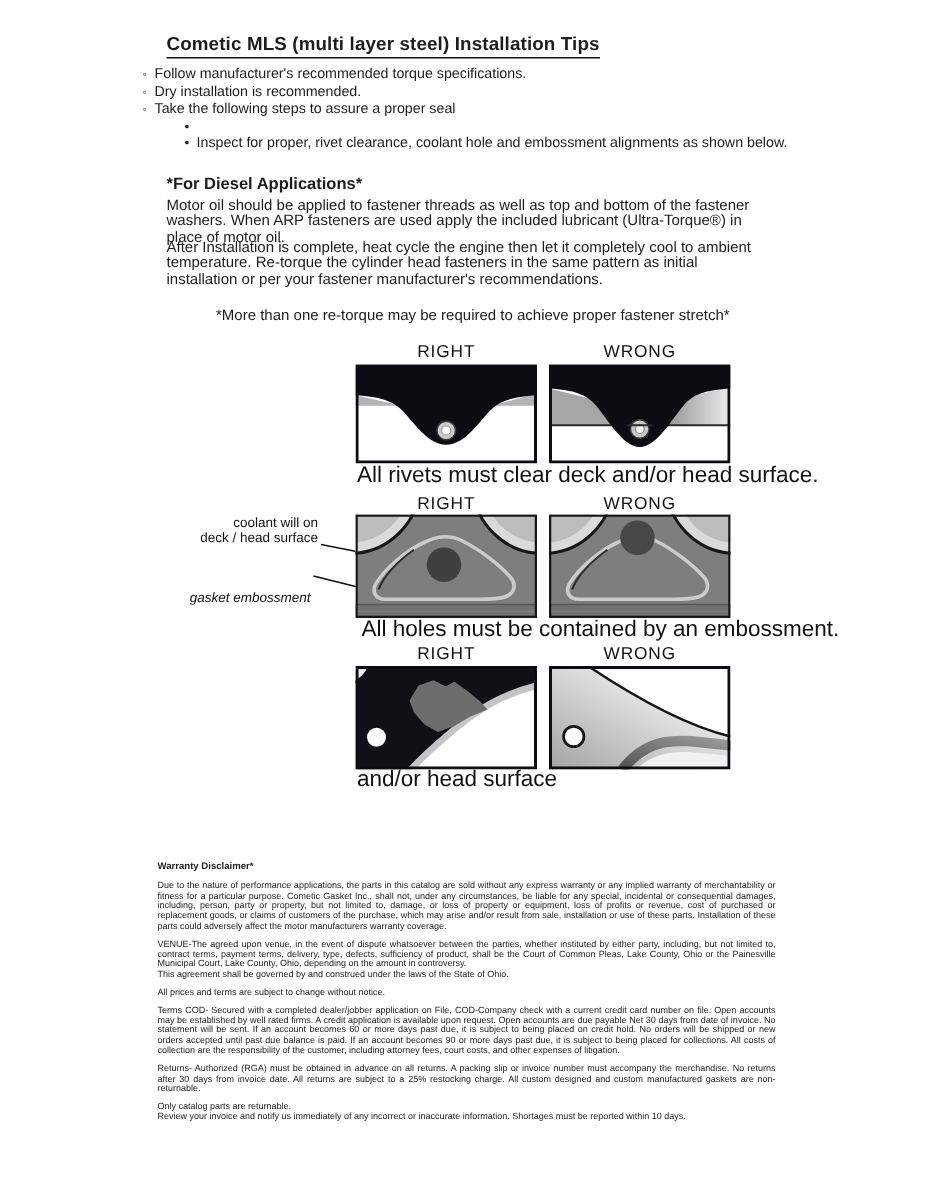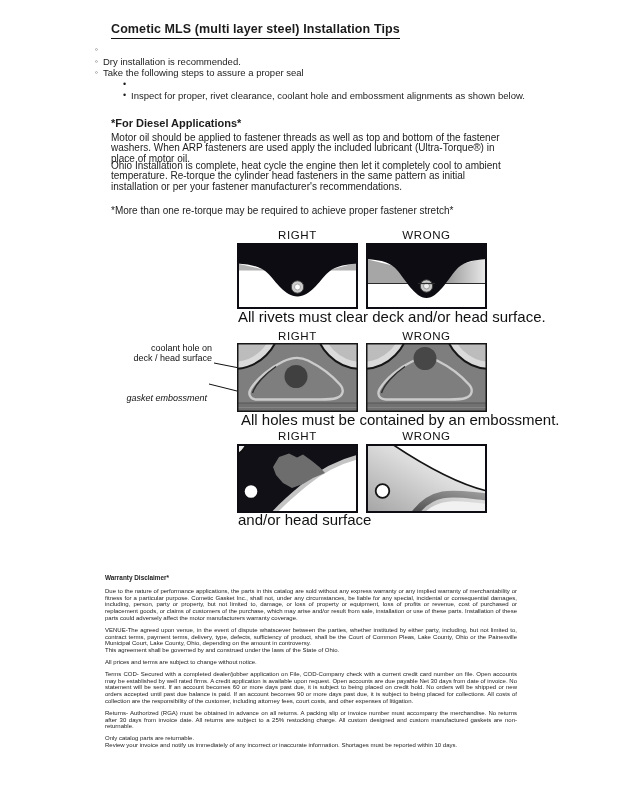--- a/index.html
+++ b/index.html
@@ -15,21 +15,21 @@
   .bullets { position:absolute; left:95px; top:44px; font-size:9.5px; line-height:11.6px; white-space:nowrap; }
   .b { display:flex; }
   .b .m { width:8px; font-size:8px; line-height:11.6px; }
   .b.sub { padding-left:28px; }
   .b.sub .m { font-size:9px; }
 
   .sec-heading { position:absolute; left:111px; top:117px; font-size:11px; font-weight:bold; }
   .para { position:absolute; left:111px; width:404px; font-size:10px; line-height:10.3px; }
   .p1 { top:133px; }
   .p2 { top:161px; }
-  .pnote { top:206px; }
+  .pnote { top:206px;margin-left:33px; }
 
   .dlabel { position:absolute; width:121px; text-align:center; font-size:11.5px; letter-spacing:0.6px; color:#111; }
   .panel { position:absolute; width:121px; }
   .caption { position:absolute; font-size:15px; color:#111; line-height:10.8px; }
 
   .callout { position:absolute; text-align:right; font-size:9px; line-height:9.6px; color:#111; }
   .co1 { left:116px; top:344px; width:96px; }
   .co2 { left:106px; top:394px; width:101px;font-style:italic; }
   .leaders { position:absolute; left:130px; top:340px; width:180px; height:70px; pointer-events:none; }
 
@@ -43,41 +43,42 @@
 </head>
 <body>
 
 <div class="page">
 
   <div class="title">Cometic MLS (multi layer steel) Installation Tips</div>
 
   <div class="bullets">
     <div class="b">
         <span class="m">◦</span>
+        <span>Follow manufacturer's recommended torque specifications.</span>
       </div>
     <div class="b">
         <span class="m">◦</span>
         <span>Dry installation is recommended.</span>
       </div>
     <div class="b">
         <span class="m">◦</span>
         <span>Take the following steps to assure a proper seal</span>
       </div>
     <div class="b sub">
         <span class="m">•</span>
       </div>
     <div class="b sub">
         <span class="m">•</span>
         <span>Inspect for proper, rivet clearance, coolant hole and embossment alignments as shown below.</span>
       </div>
   </div>
 
   <div class="sec-heading">*For Diesel Applications*</div>
   <div class="para p1">Motor oil should be applied to fastener threads as well as top and bottom of the fastener washers. When ARP fasteners are used apply the included lubricant (Ultra-Torque®) in place of motor oil.</div>
-  <div class="para p2">Ohio Installation is complete, heat cycle the engine then let it completely cool to ambient temperature. Re-torque the cylinder head fasteners in the same pattern as initial installation or per your fastener manufacturer's recommendations.</div>
+  <div class="para p2">After Installation is complete, heat cycle the engine then let it completely cool to ambient temperature. Re-torque the cylinder head fasteners in the same pattern as initial installation or per your fastener manufacturer's recommendations.</div>
   <div class="para pnote">*More than one re-torque may be required to achieve proper fastener stretch*</div>
 
   <div class="dlabel" style="left:237px; top:229px;">RIGHT</div>
   <div class="dlabel" style="left:366px; top:229px;">WRONG</div>
 
   <div class="panel" style="left:237px; top:243px; height:66px;">
     <svg width="121" height="66" viewBox="0 0 121 66">
       <rect width="121" height="66" fill="#ffffff"></rect>
       <polygon points="0,20.5 31,27.5 0,27.5" fill="#b3b3b3"></polygon>
       <polygon points="121,19.5 90,27.5 121,27.5" fill="#b3b3b3"></polygon>
@@ -104,21 +105,21 @@
       <circle cx="60.5" cy="43" r="6.2" fill="#c9c9c9" stroke="#3d3d3d" stroke-width="1"></circle>
       <circle cx="60.5" cy="43" r="3" fill="#efefef" stroke="#888888" stroke-width="0.8"></circle>
       <line x1="52" y1="40.5" x2="69" y2="40.5" stroke="#2b2b2b" stroke-width="1.2"></line>
       <rect x="1" y="1" width="119" height="64" fill="none" stroke="#0c0c12" stroke-width="2"></rect>
     </svg>
   </div>
 
   <div class="caption" style="left:238px; top:312px;">All rivets must clear deck and/or head surface.</div>
 
   <div class="callout co1">
-    <div>coolant hole on</div>
+    <div>coolant will on</div>
     <div>deck / head surface</div>
   </div>
   <div class="callout co2">gasket embossment</div>
 
   <svg class="leaders" viewBox="0 0 180 70">
     <line x1="84" y1="23" x2="160" y2="38" stroke="#111111" stroke-width="1"></line>
     <line x1="79" y1="44" x2="123" y2="55" stroke="#111111" stroke-width="1"></line>
   </svg>
 
   <div class="dlabel" style="left:237px; top:330px;">RIGHT</div>

